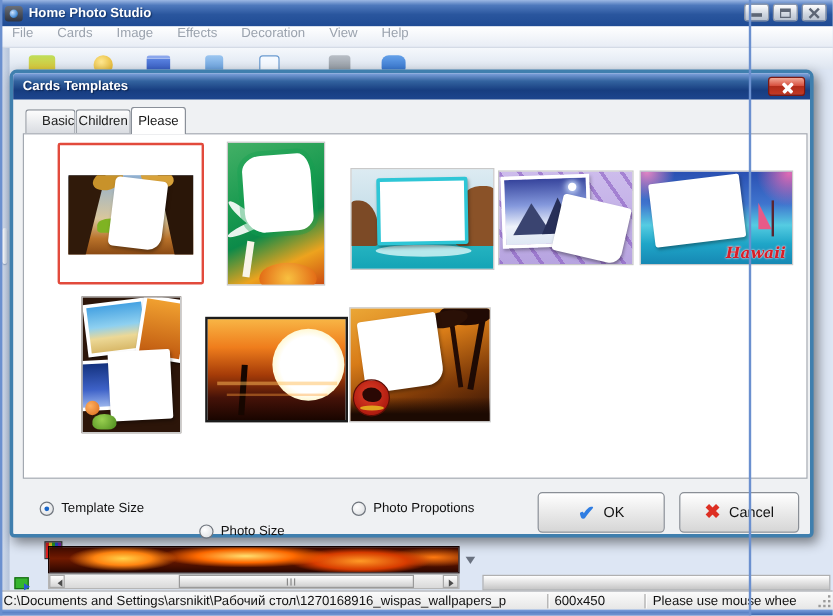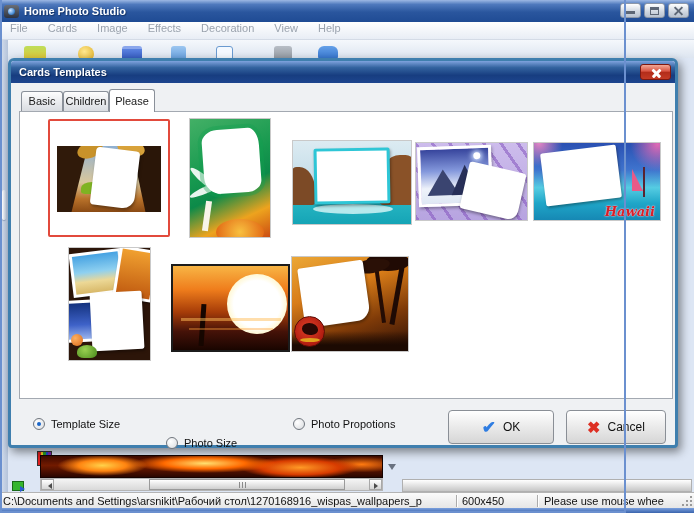--- a/index.html
+++ b/index.html
@@ -219,21 +219,21 @@
   <div id="dialog" class="abs">
 
     <div id="dlg-titlebar">
       <span id="dlg-title">Cards Templates</span>
       <div id="dlg-close">
         <span class="g-x1"></span>
         <span class="g-x2"></span>
       </div>
     </div>
 
-    <div class="tab" style="left:10px;width:42px;">Basic</div>
+    <div class="tab" style="left:10px;width:42px;text-align:right;">Basic</div>
     <div class="tab" style="left:52px;width:46px;">Children</div>
     <div class="tab active" style="left:98px;width:46px;">Please</div>
 
     <div id="content-panel">
 
       <div id="t1" class="thumb selected">
         <div id="t1-img">
           <div class="shape" style="left:-8px;top:-6px;width:30px;height:80px;background:#301a0a;transform:rotate(14deg);"></div>
           <div class="shape" style="right:-8px;top:-6px;width:30px;height:80px;background:#2a1608;transform:rotate(-12deg);"></div>
           <div class="shape" style="left:20px;top:-4px;width:26px;height:16px;background:#c8922a;border-radius:50%;transform:rotate(-18deg);"></div>

